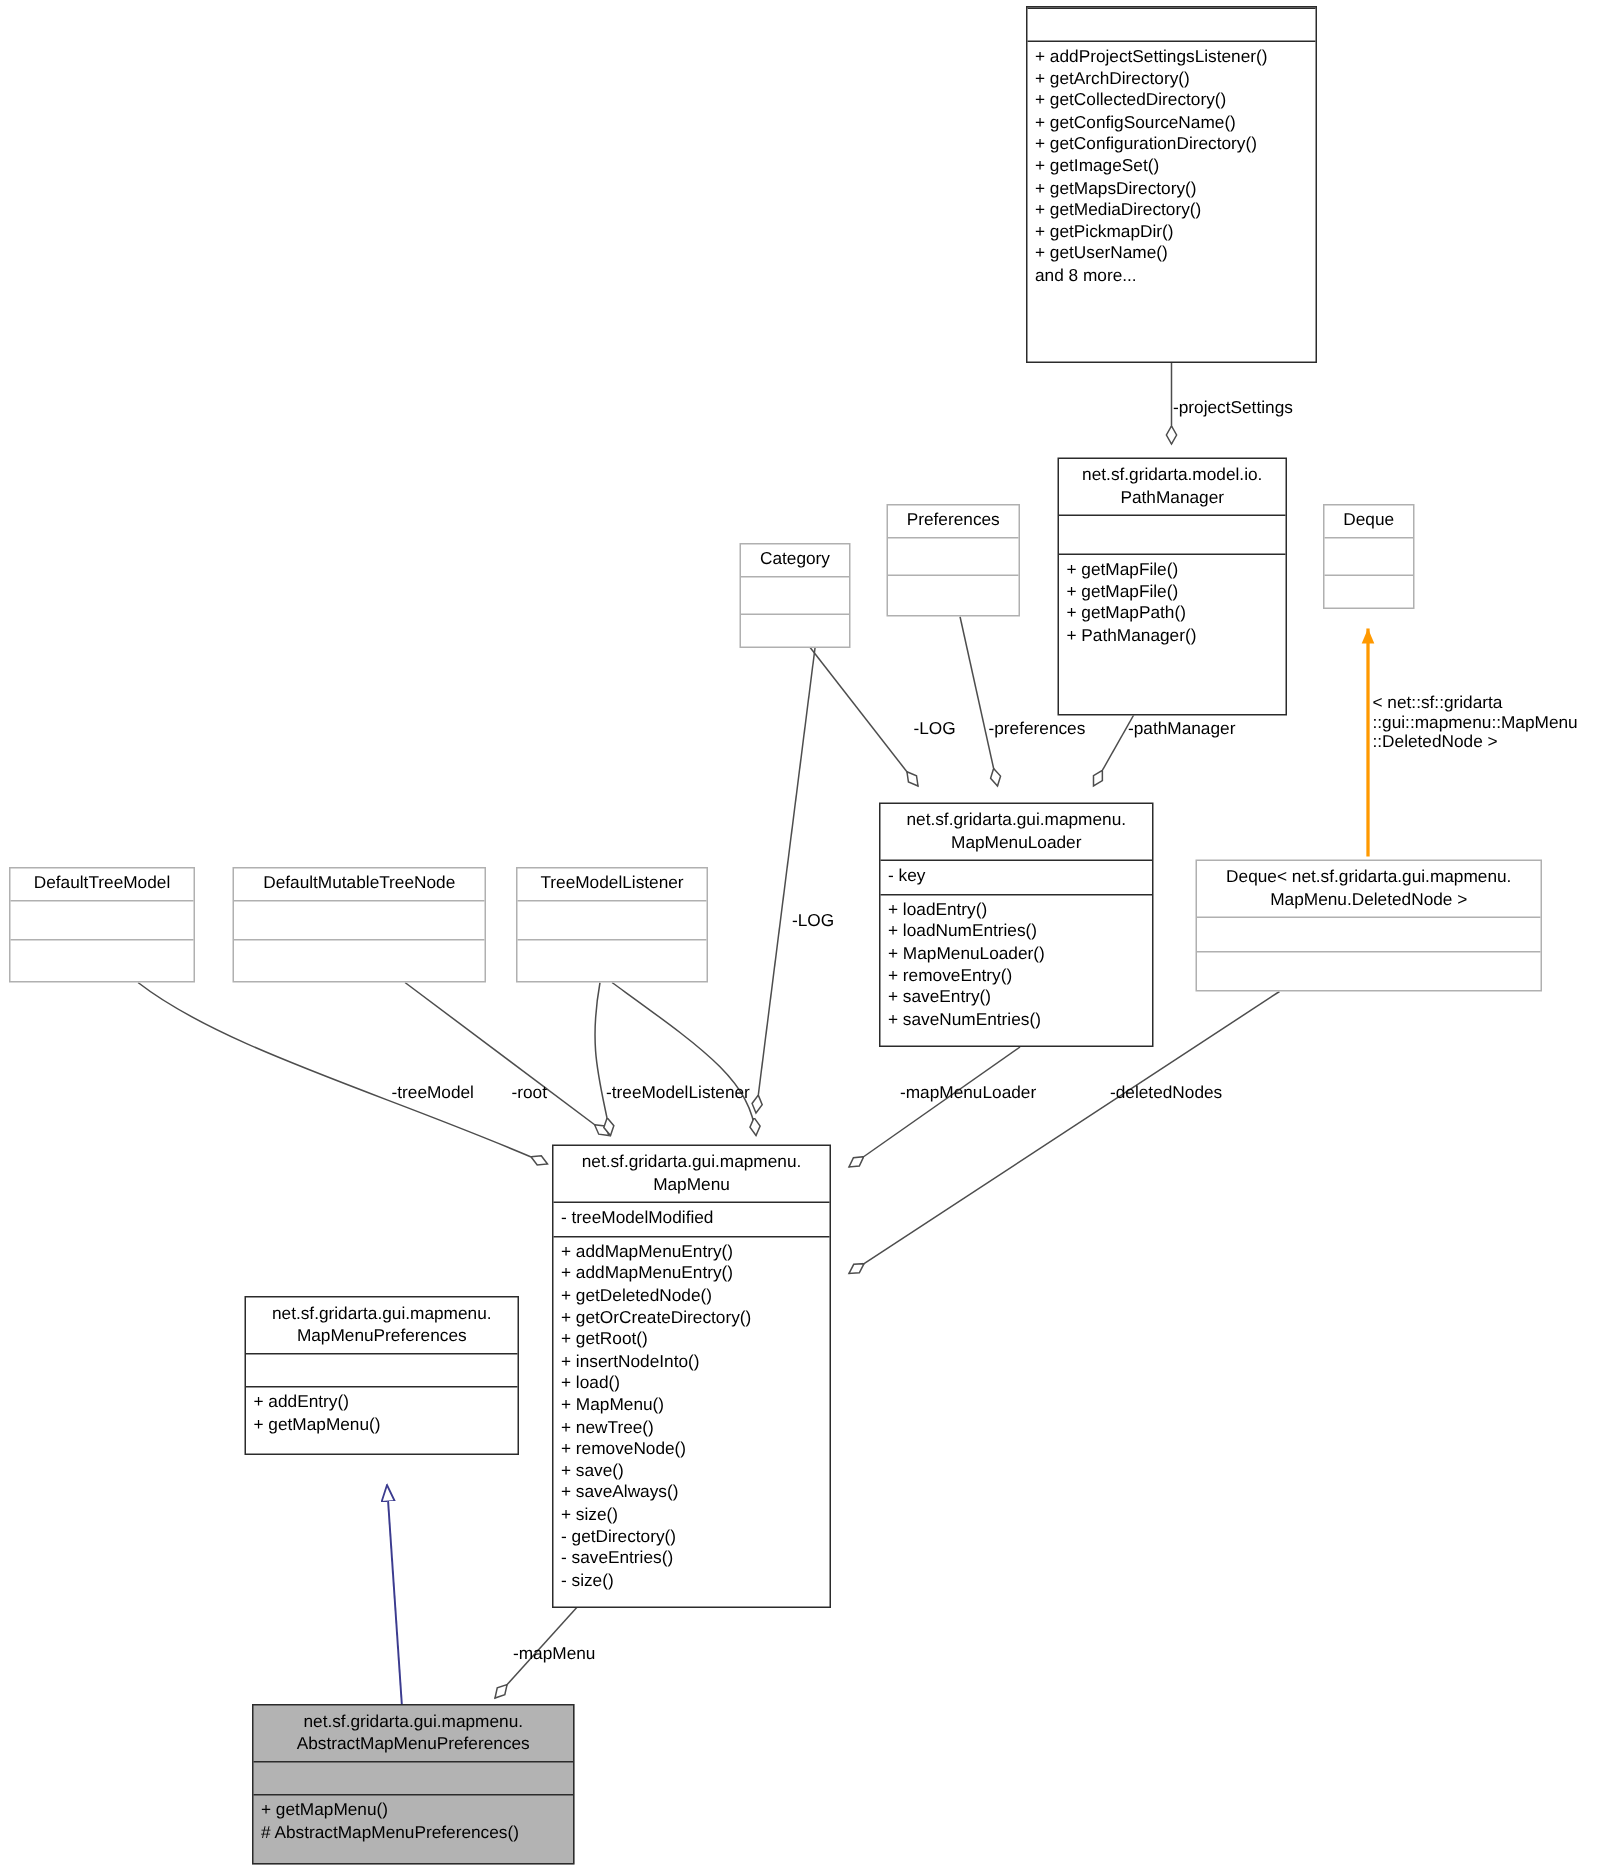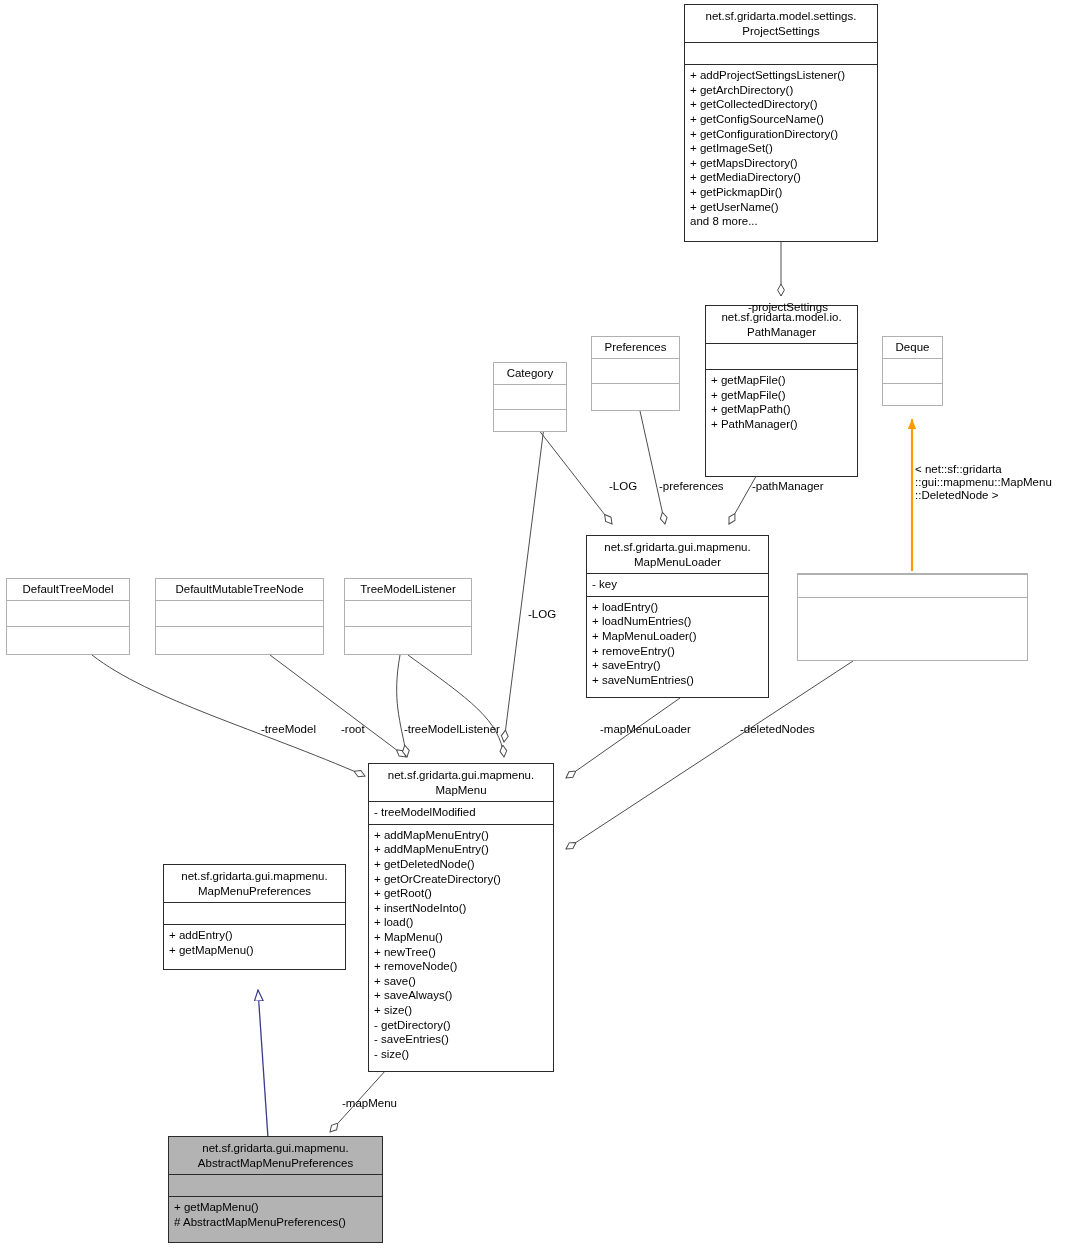--- a/index.html
+++ b/index.html
@@ -116,22 +116,20 @@
   <path d="M 680,698 L 566,778" fill="none" stroke="#4d4d4d" stroke-width="1" marker-end="url(#openDiamondSide)"></path>
 
   <path d="M 853,661 L 566,849" fill="none" stroke="#4d4d4d" stroke-width="1" marker-end="url(#openDiamondSide)"></path>
 
   <path d="M 386,1070 L 330,1132" fill="none" stroke="#4d4d4d" stroke-width="1" marker-end="url(#openDiamondSide)"></path>
 
   <path d="M 268,1138 L 258,990" fill="none" stroke="#3b3b8f" stroke-width="1.3" marker-end="url(#hollowTriangle)"></path>
 </svg>
 
 <div class="uml-box thick" style="left:684px; top:4px; width:194px; height:238px;">
-  <div class="uml-title">net.sf.gridarta.model.settings.
-ProjectSettings</div>
   <div class="uml-attrs empty uml-sep-thick" style="height:22px;"></div>
   <div class="uml-methods uml-sep-thick">
     <div class="uml-row">+ addProjectSettingsListener()</div>
     <div class="uml-row">+ getArchDirectory()</div>
     <div class="uml-row">+ getCollectedDirectory()</div>
     <div class="uml-row">+ getConfigSourceName()</div>
     <div class="uml-row">+ getConfigurationDirectory()</div>
     <div class="uml-row">+ getImageSet()</div>
     <div class="uml-row">+ getMapsDirectory()</div>
     <div class="uml-row">+ getMediaDirectory()</div>
@@ -165,20 +163,22 @@
   <div class="uml-methods empty uml-sep-thin" style="height:25px;"></div>
 </div>
 
 <div class="uml-box thin" style="left:882px; top:336px; width:61px; height:70px;">
   <div class="uml-title" style="padding:3px 4px;">Deque</div>
   <div class="uml-attrs empty uml-sep-thin" style="height:25px;"></div>
   <div class="uml-methods empty uml-sep-thin" style="height:25px;"></div>
 </div>
 
 <div class="uml-box thin" style="left:797px; top:573px; width:231px; height:88px;">
+  <div class="uml-title">Deque&lt; net.sf.gridarta.gui.mapmenu.
+MapMenu.DeletedNode &gt;</div>
   <div class="uml-attrs empty uml-sep-thin" style="height:23px;"></div>
   <div class="uml-methods empty uml-sep-thin" style="height:23px;"></div>
 </div>
 
 <div class="uml-box thick" style="left:586px; top:535px; width:183px; height:163px;">
   <div class="uml-title">net.sf.gridarta.gui.mapmenu.
 MapMenuLoader</div>
   <div class="uml-attrs uml-sep-thick">
     <div class="uml-row">- key</div>
   </div>
@@ -249,21 +249,21 @@
 <div class="uml-box thick filled" style="left:168px; top:1136px; width:215px; height:107px;">
   <div class="uml-title">net.sf.gridarta.gui.mapmenu.
 AbstractMapMenuPreferences</div>
   <div class="uml-attrs empty uml-sep-thick" style="height:22px;"></div>
   <div class="uml-methods uml-sep-thick">
     <div class="uml-row">+ getMapMenu()</div>
     <div class="uml-row"># AbstractMapMenuPreferences()</div>
   </div>
 </div>
 
-<div class="edge-label" style="left:748px; top:266px;margin-top:35px;">-projectSettings</div>
+<div class="edge-label" style="left:782px; top:266px;">-projectSettings</div>
 
 <div class="edge-label" style="left:609px; top:480px;">-LOG</div>
 
 <div class="edge-label" style="left:659px; top:480px;">-preferences</div>
 
 <div class="edge-label" style="left:752px; top:480px;">-pathManager</div>
 
 <div class="edge-label centered" style="left:915px; top:463px; width:150px; text-align:left;">&lt; net::sf::gridarta
 ::gui::mapmenu::MapMenu
 ::DeletedNode &gt;</div>

